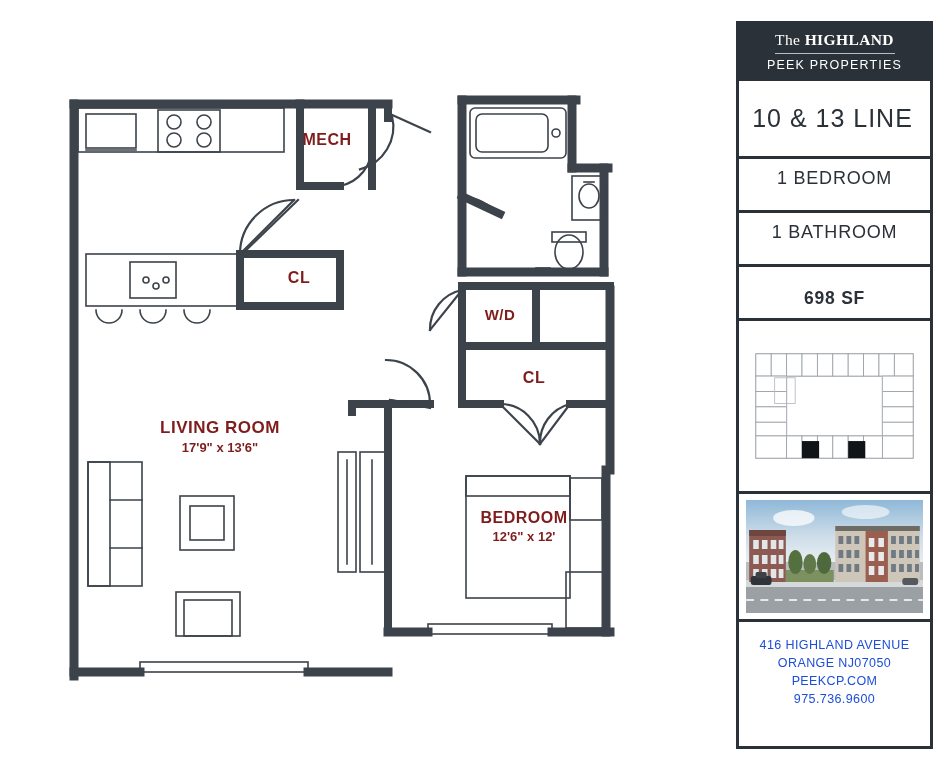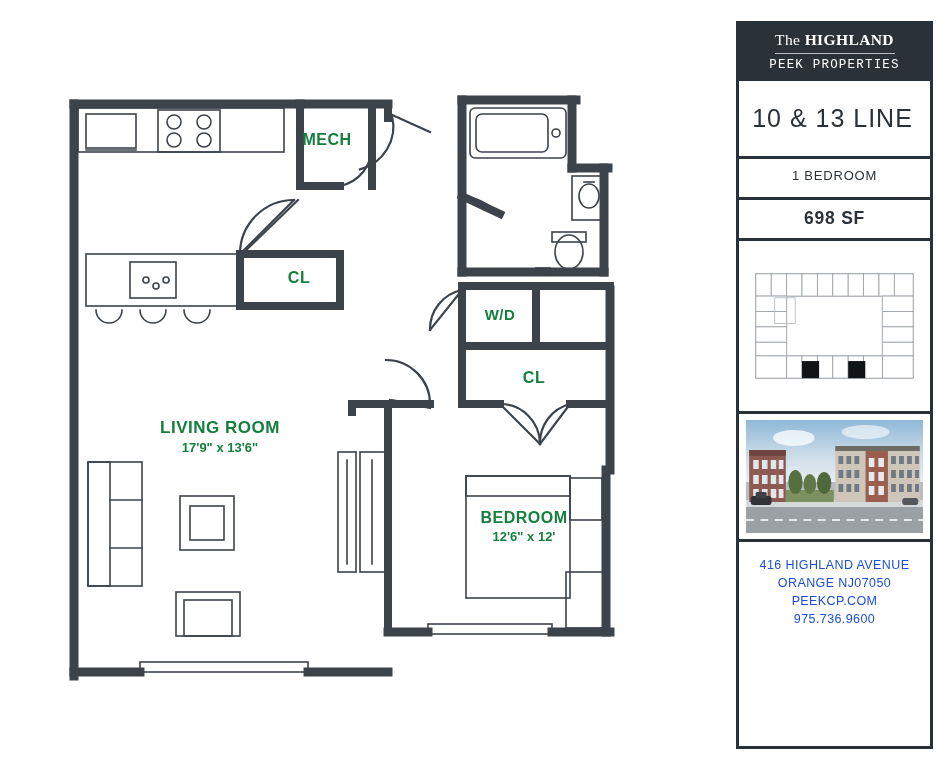--- a/index.html
+++ b/index.html
@@ -11,21 +11,21 @@
     position: relative;
     overflow: hidden;
   }
   
   #floorplan {
     position: absolute; left: 0; top: 0; width: 672px; height: 766px;
   }
   .fp-label {
     position: absolute;
     text-align: center;
-    color: #15803d;
+    color: #7f1d1d;
     font-weight: bold;
     letter-spacing: .5px;
     white-space: nowrap;
   }
   .fp-label .dim {
     display:block;
     font-weight: bold;
     font-size: 13px;
     letter-spacing: 0;
     margin-top: 2px;
@@ -39,34 +39,34 @@
   }
   .panel-header {
     background: #2b3138;
     color: #ffffff;
     text-align: center;
     padding: 7px 0 9px 0;
   }
   .brand-line1 { font-size: 15.5px; letter-spacing: .4px; font-family: "Liberation Serif", serif; }
   .brand-line1 b { font-weight: bold; }
   .brand-rule { width: 120px; height:1px; background:#b9bdc2; margin: 4px auto 4px auto; }
-  .brand-line2 { font-size: 12.5px; letter-spacing: 1.2px; font-family: Liberation Mono, monospace; }
+  .brand-line2 { font-size: 12.5px; letter-spacing: 1.2px; font-family: Liberation Sans, sans-serif; }
   .panel-row {
     border-bottom: 3px solid #2b3138;
     text-align: center;
     color: #2b3138;
   }
   .panel-title {
     font-size: 25px; letter-spacing: 1px; padding: 23px 4px 23px 0; font-weight: normal;
   }
   .panel-sub {
-    font-size: 13px; letter-spacing: .8px; padding: 9px 0 14px 0;
+    font-size: 18px; letter-spacing: .8px; padding: 9px 0 21px 0;
   }
   .panel-sf {
-    font-size: 17.5px; letter-spacing: .8px; padding: 8px 0 9px 0; font-weight: bold;
+    font-size: 17.5px; letter-spacing: .8px; padding: 21px 0 9px 0; font-weight: bold;
   }
   .keyplan-wrap {
     border-bottom: 3px solid #2b3138;
     padding: 16px 10px 16px 10px;
     display:flex; align-items:center; justify-content:center;
   }
   .render-wrap {
     border-bottom: 3px solid #2b3138;
     padding: 6px 7px 6px 7px;
   }
@@ -266,20 +266,21 @@
 <div id="infopanel">
 
   <div class="panel-header">
     <div class="brand-line1"><span>The </span><b>HIGHLAND</b></div>
     <div class="brand-rule"></div>
     <div class="brand-line2">PEEK PROPERTIES</div>
   </div>
 
   <div class="panel-row panel-title">10 &amp; 13 LINE</div>
   <div class="panel-row panel-sub">1 BEDROOM</div>
+  <div class="panel-row panel-sub">1 BATHROOM</div>
   <div class="panel-row panel-sf">698 SF</div>
 
   <div class="keyplan-wrap">
     <svg width="200" height="138" viewBox="0 0 200 138">
       <g stroke="#9aa0a6" stroke-width="1" fill="#ffffff">
 
         <rect x="8" y="8" width="184" height="122"></rect>
         <rect x="44" y="34" width="112" height="70" fill="#ffffff"></rect>
 
         <g>

